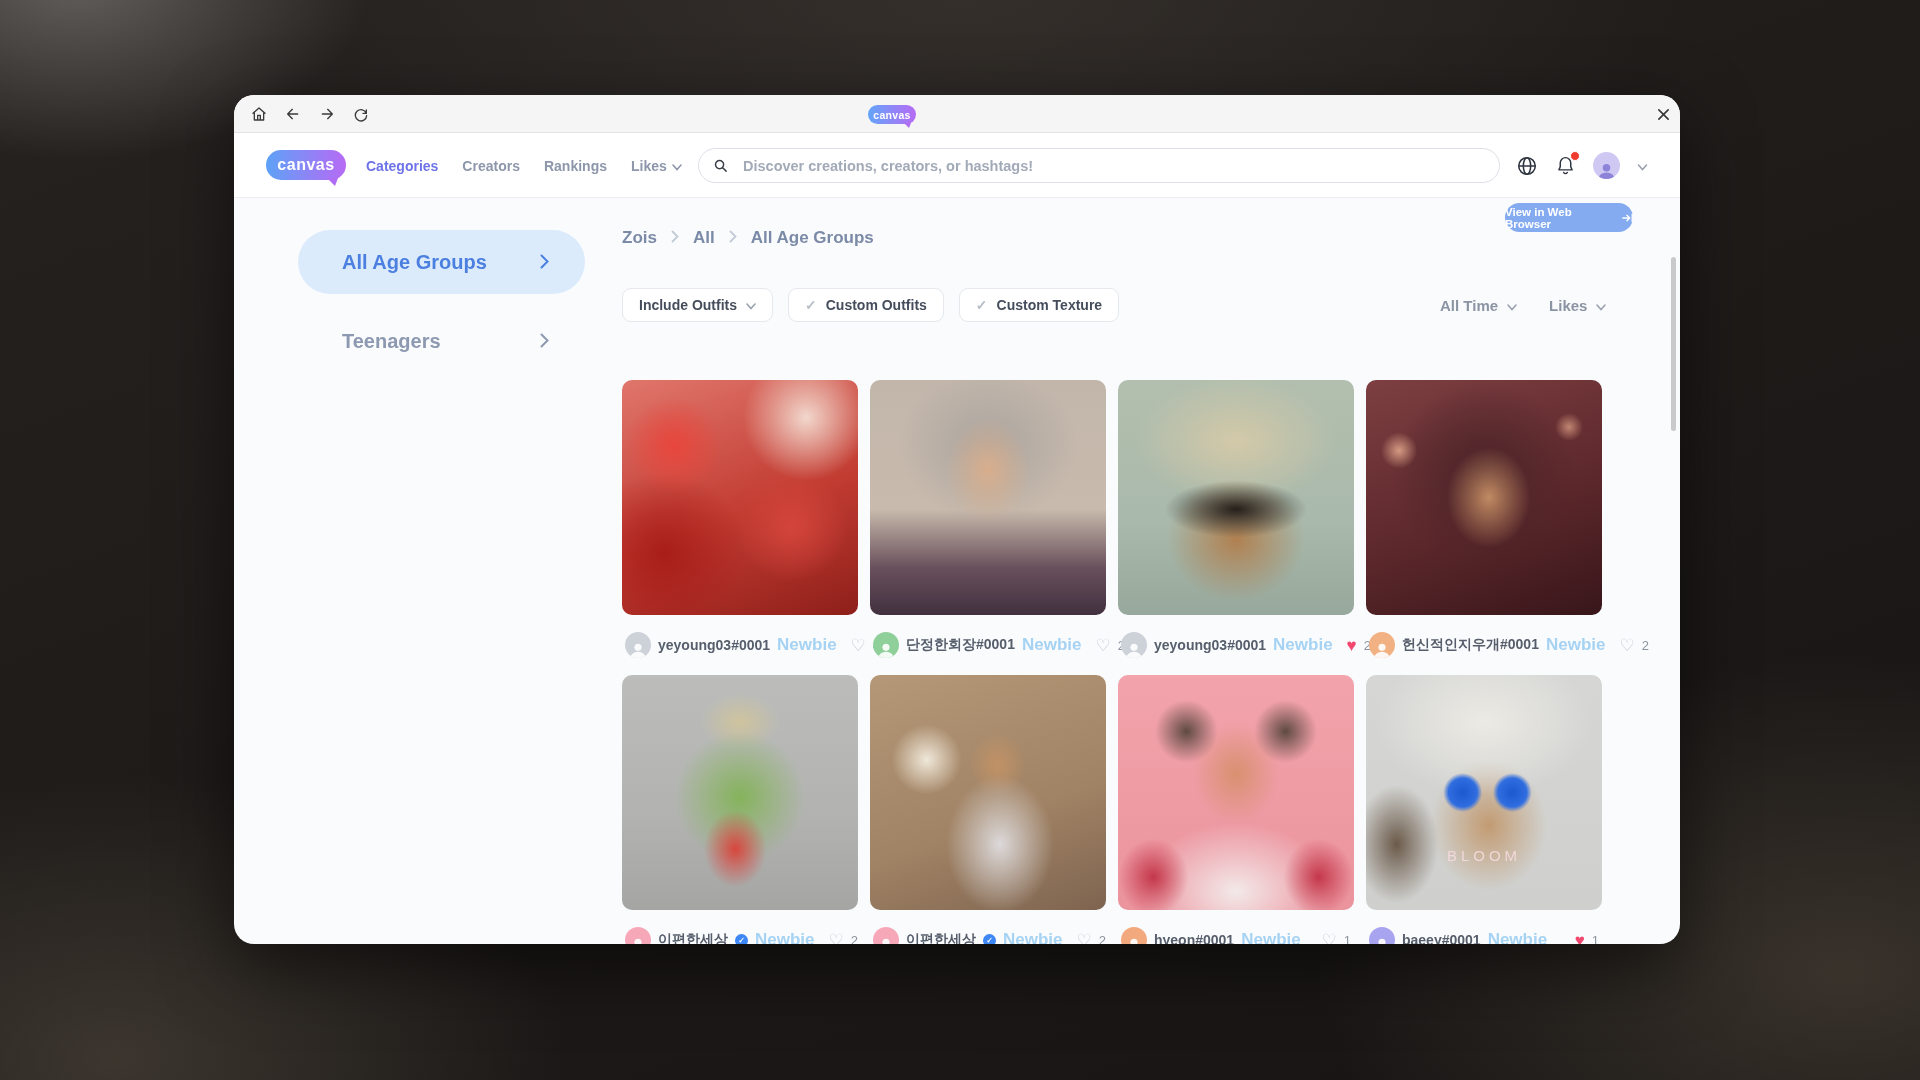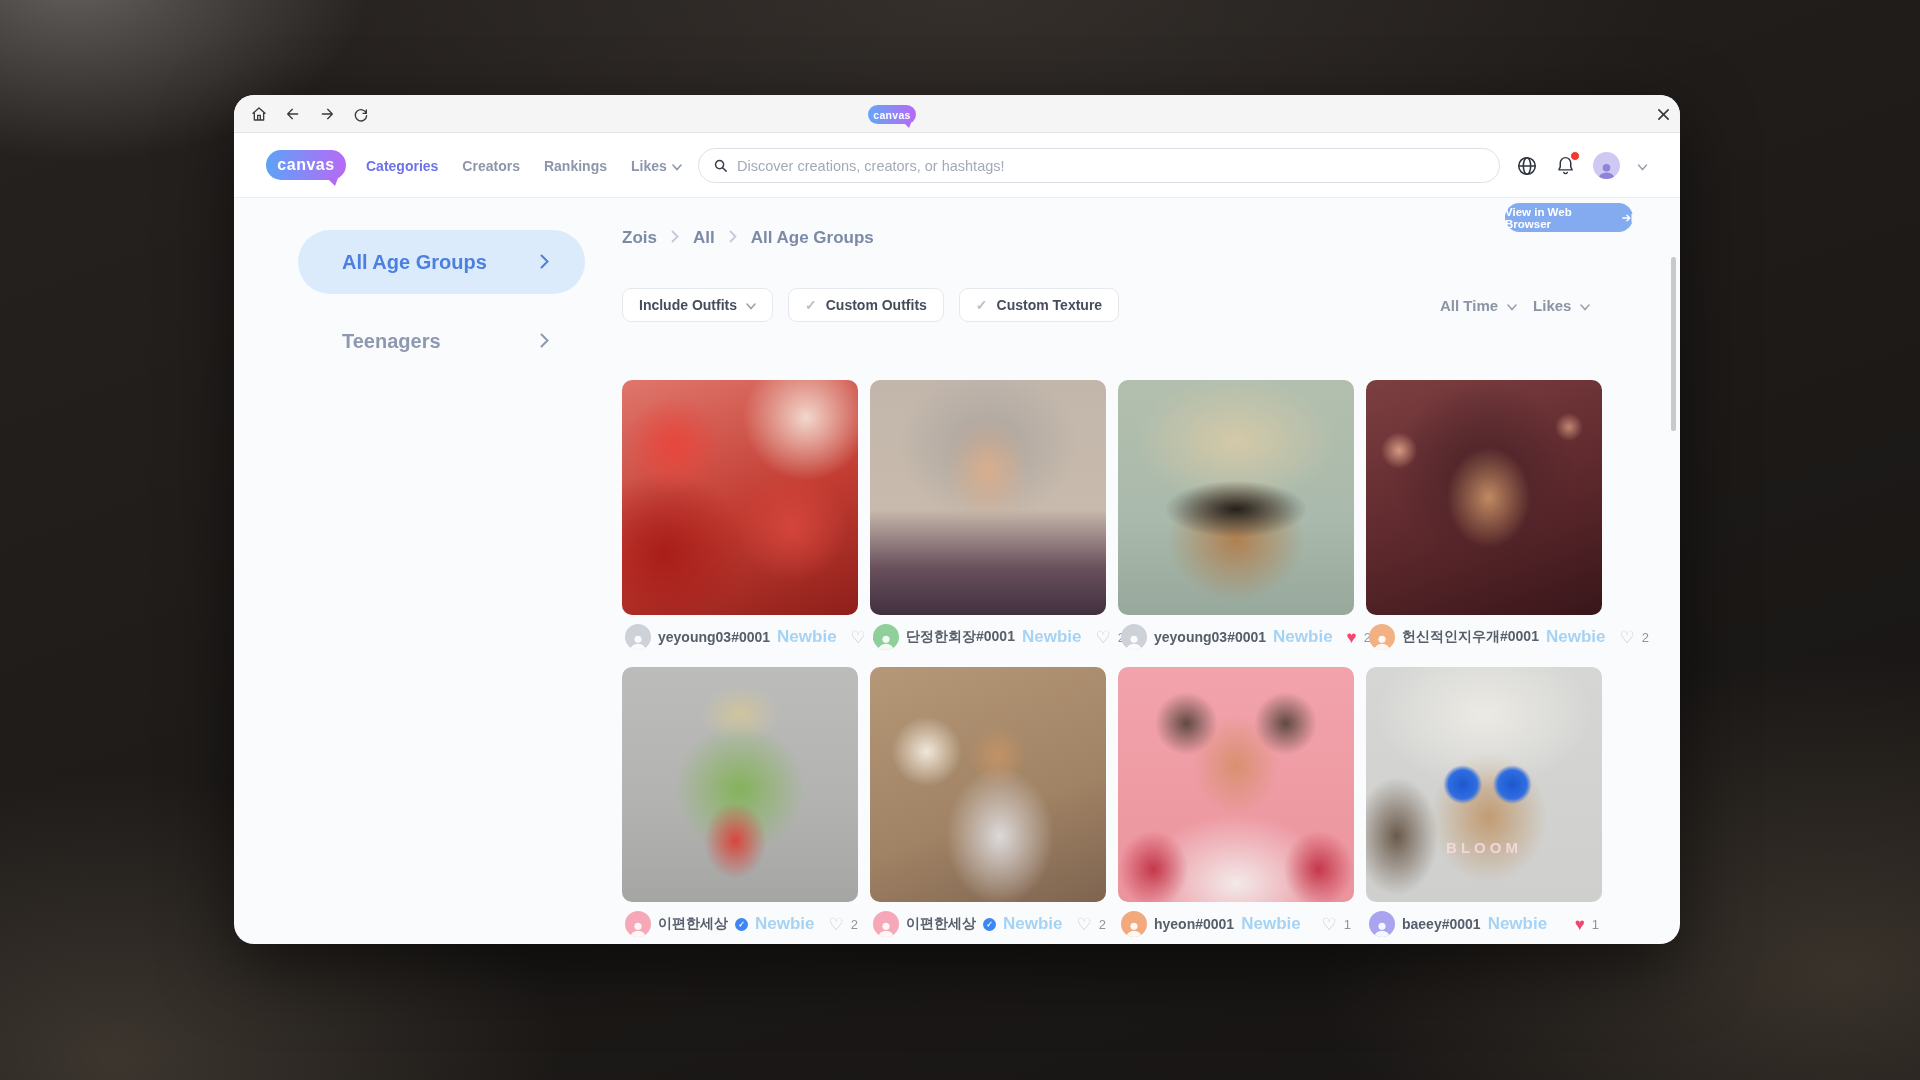--- a/index.html
+++ b/index.html
@@ -44,22 +44,22 @@
     color:#fff; font-size:16px; font-weight:bold; letter-spacing:.5px;
     display:flex; align-items:center; justify-content:center; }
   .logo::after { content:""; position:absolute; right:8px; bottom:-6px;
     border-left:8px solid transparent; border-right:3px solid transparent; border-top:8px solid #b06df3; }
   .nav { position:absolute; left:132px; top:0; height:65px; display:flex; align-items:center; gap:24px; }
   .nav a { text-decoration:none; font-size:14px; font-weight:bold; color:#8d96aa; cursor:pointer;
     display:flex; align-items:center; gap:5px; }
   .nav a.active { color:#6d72e8; }
   .search { position:absolute; left:464px; top:15px; width:802px; height:35px;
     border:1px solid #dcdfe5; border-radius:18px; background:#fff; display:flex; align-items:center; padding:0 14px; }
-  .search input { border:none; outline:none; flex:1; font-size:14.5px; color:#454d5c; margin-left:9px;
-    font-family:"Liberation Sans",sans-serif; background:transparent; }
+  .search input { border:none; outline:none; flex:1; font-size:14.5px; color:#454d5c; margin-left:15px;
+    font-family:"Liberation Sans",sans-serif; background:transparent;font-weight:bold; }
   .search input::placeholder { color:#a2aab8; }
   .hdr-right { position:absolute; right:32px; top:0; height:65px; display:flex; align-items:center; gap:17px; }
   .icon-btn { position:relative; display:flex; align-items:center; justify-content:center; cursor:pointer; }
   .bell-dot { position:absolute; right:-4px; top:-4px; width:10px; height:10px; border-radius:50%;
     background:#ef3b2f; border:1.5px solid #fff; }
   .hdr-avatar { width:27px; height:27px; border-radius:50%; background:#cfc8f2; overflow:hidden;
     display:flex; align-items:flex-end; justify-content:center; cursor:pointer; }
 
   
   .view-btn { position:absolute; left:1271px; top:108px; width:128px; height:29px; border-radius:15px;
@@ -77,31 +77,31 @@
   .side-item.active { background:#dcebfb; color:#4b7fe0; }
   .side-item .chev svg { stroke:currentColor; }
 
   .chips { position:absolute; left:388px; top:193px; display:flex; gap:15px; }
   .chip { height:34px; background:#fff; border:1px solid #e5e8ec; border-radius:9px;
     display:flex; align-items:center; gap:9px; padding:0 16px;
     font-size:14px; font-weight:bold; color:#454d5c; cursor:pointer; }
   .chip .check { color:#b9c0ca; font-size:14px; }
   .chip .chev svg { stroke:#9aa2af; }
 
-  .sort { position:absolute; left:1206px; top:193px; height:34px; display:flex; align-items:center; gap:16px; }
+  .sort { position:absolute; left:1206px; top:193px; height:34px; display:flex; align-items:center; gap:32px; }
   .sort-dd { display:flex; align-items:center; gap:9px; font-size:15px; font-weight:bold; color:#8b94a3; cursor:pointer; }
   .sort-dd .chev svg { stroke:#9aa2af; }
 
   .grid { position:absolute; left:388px; top:285px; width:984px;
     display:grid; grid-template-columns:repeat(4,236px); column-gap:12px; row-gap:17px; }
   .card { width:236px; cursor:pointer; }
   .card-img { width:236px; height:235px; border-radius:10px; overflow:hidden; position:relative; }
   .img-text { position:absolute; left:0; right:0; top:73%; text-align:center;
-    font-size:15px; letter-spacing:4px; font-weight:bold; color:rgba(248,220,225,.85); }
-  .card-meta { margin-top:9px; height:26px; display:flex; align-items:center; gap:7px; padding:0 3px; }
+    font-size:15px; letter-spacing:4px; font-weight:normal; color:rgba(248,220,225,.85); }
+  .card-meta { margin-top:17px; height:26px; display:flex; align-items:center; gap:7px; padding:0 3px; }
   .avatar { width:26px; height:26px; border-radius:50%; overflow:hidden; flex:none;
     display:flex; align-items:flex-end; justify-content:center; background:#d7dbe0; }
   .uname { font-size:14px; font-weight:bold; color:#565e6b; white-space:nowrap; }
   .verified { width:13px; height:13px; border-radius:50%; background:#3d86f5; color:#fff;
     font-size:8px; font-weight:bold; display:flex; align-items:center; justify-content:center; flex:none; }
   .badge { font-size:17px; font-weight:bold; color:#a6d3f3; white-space:nowrap; }
   .spacer { flex:1; }
   .heart { font-size:17px; line-height:1; }
   .heart.unliked { color:#c3cad4; }
   .heart.liked { color:#f2486f; }

